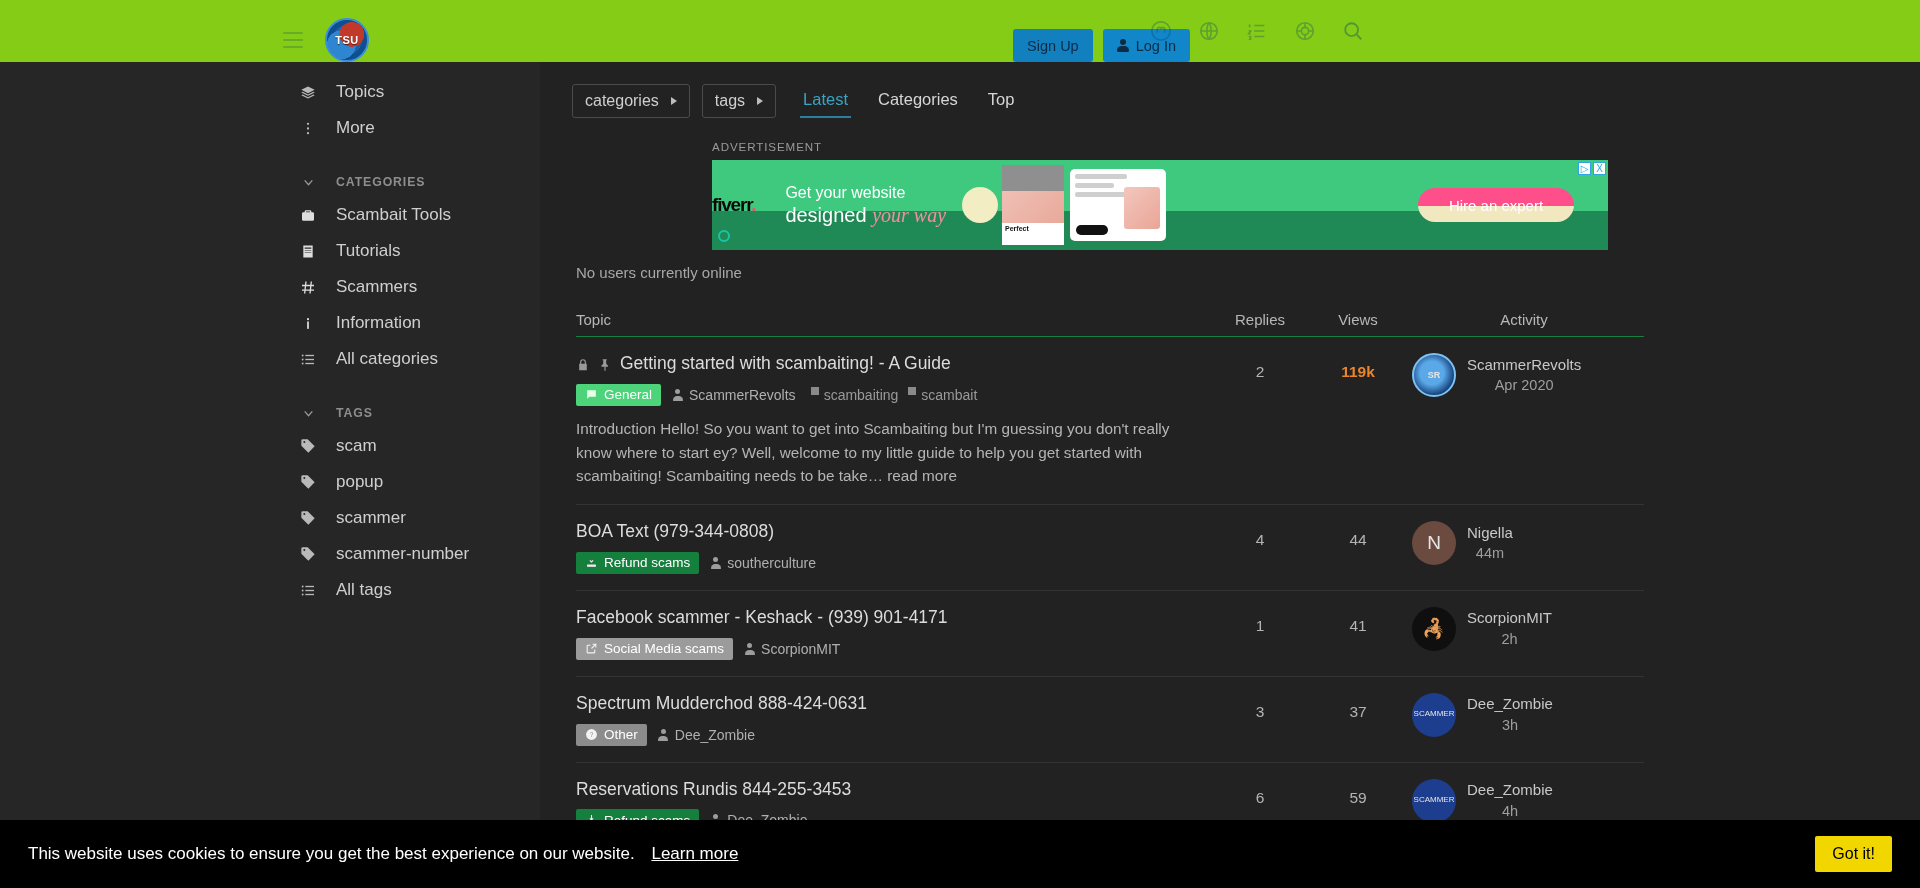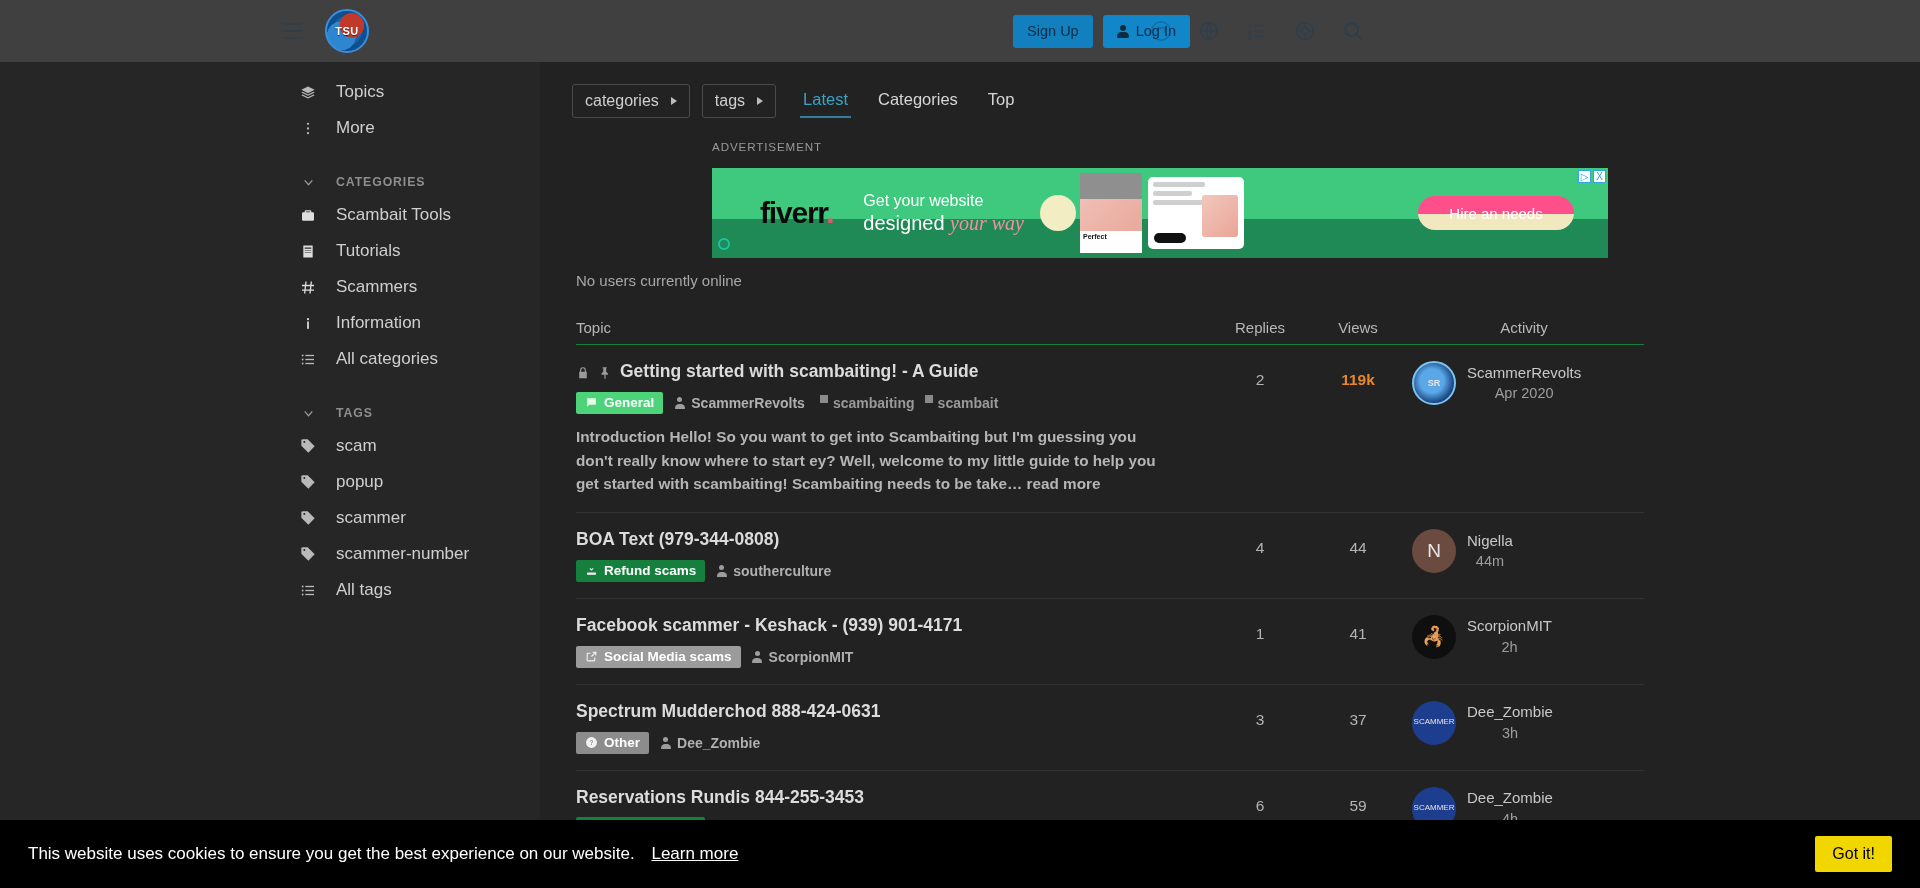--- a/index.html
+++ b/index.html
@@ -7,22 +7,22 @@
     width: 1920px; height: 888px;
     background: #1c1c1c;
     font-family: "Liberation Sans", sans-serif;
     overflow: hidden;
   }
   .page { position: relative; width: 1920px; height: 888px; background: #222222; }
 
   
   .header {
     position: absolute; top: 0; left: 0; width: 1920px; height: 62px;
-    background: #404040;
-    display: flex; align-items: center;
+    background: #84cc16;
+    display: flex; align-items: flex-end;
   }
   .hdr-left { display: flex; align-items: center; padding-left: 283px; gap: 22px; }
   .hamburger { width: 20px; height: 16px; display: flex; flex-direction: column;
     justify-content: space-between; cursor: pointer; opacity: .22; }
   .hamburger span { display: block; height: 2px; background: #0a3c66; border-radius: 1px; }
   .logo {
     width: 44px; height: 44px; border-radius: 50%;
     background:
       radial-gradient(circle at 62% 36%, #c0392b 0 34%, transparent 35%),
       radial-gradient(circle at 36% 62%, #2e86d1 0 40%, transparent 41%),
@@ -112,30 +112,30 @@
     cursor: pointer; position: relative;
   }
   .tab.active { color: #3ba3c4; }
   .tab.active::after {
     content: ""; position: absolute; left: 12px; right: 12px; bottom: 0;
     height: 2px; background: #2e7f9c;
   }
 
   
   .ad-wrap { padding: 22px 0 0 172px; }
-  .ad-label { font-size: 11.6px; color: #9a9a9a; letter-spacing: .9px; margin-bottom: 15px; }
+  .ad-label { font-size: 11.6px; color: #9a9a9a; letter-spacing: .9px; margin-bottom: 7px; }
   .ad {
     width: 896px; height: 90px; position: relative; overflow: hidden;
     background: linear-gradient(to bottom, #3ec97f 0 57%, #1f8a55 57% 100%);
     display: flex; align-items: center;
   }
   .ad-fiverr {
-    color: #0a0a0a; font-size: 30px; font-weight: bold;
+    color: #0a0a0a; font-size: 19px; font-weight: bold;
     font-family: "Liberation Sans", sans-serif;
-    margin-left: 48px; letter-spacing: -1.2px;
+    letter-spacing: -1.2px;
   }
   .ad-fiverr .dot { color: #e8556b; }
   .ad-txt { margin-left: 30px; color: #ffffff; line-height: 1.22; }
   .ad-l1 { font-size: 16px; }
   .ad-l2 { font-size: 20px; }
   .ad-l2 i { color: #f48fa0; font-family: "Liberation Serif", serif; }
   .ad-circle {
     width: 36px; height: 36px; border-radius: 50%; background: #f2edc3;
     margin-left: 16px; flex: none;
   }
@@ -178,21 +178,21 @@
     border-bottom: 1px solid #15803d; color: #b7b7b7; font-size: 15px;
   }
   .c-topic { flex: 1; }
   .c-replies { width: 104px; text-align: center; }
   .c-views { width: 92px; text-align: center; }
   .c-activity { width: 240px; text-align: center; }
   .row {
     display: flex; align-items: flex-start; padding: 16px 0 16px;
     border-bottom: 1px solid #333333; min-height: 80px;
   }
-  .row .c-topic { padding-right: 22px; font-weight: bold; }
+  .row .c-topic { padding-right: 22px; }
   .t-title {
     font-size: 17.5px; color: #dcdcdc; display: flex; align-items: center;
     gap: 8px; cursor: pointer; line-height: 1.25;
   }
   .lock, .pin { width: 14px; height: 15px; flex: none; opacity: .72; }
   .meta { display: flex; align-items: center; gap: 11px; margin-top: 9px; flex-wrap: wrap; }
   .badge {
     display: inline-flex; align-items: center; gap: 6px;
     height: 22px; padding: 0 9px; font-size: 13.5px; color: #fff;
     border-radius: 2px; cursor: pointer; white-space: nowrap;
@@ -484,21 +484,21 @@
             <div class="img"></div>
           <div class="cap">Perfect</div>
         </div>
         <div class="ad-card2">
           <div class="bar w60"></div>
             <div class="bar w45"></div>
             <div class="bar w60"></div>
           <div class="ph"></div>
             <div class="buy"></div>
         </div>
-        <div class="ad-cta">Hire an needs</div>
+        <div class="ad-cta">Hire an expert</div>
         <div class="ad-badges">
           <div>▷</div>
           <div>X</div>
         </div>
         <div class="ad-adchoice"></div>
       </div>
     </div>
 
     <div class="online">No users currently online</div>
 

